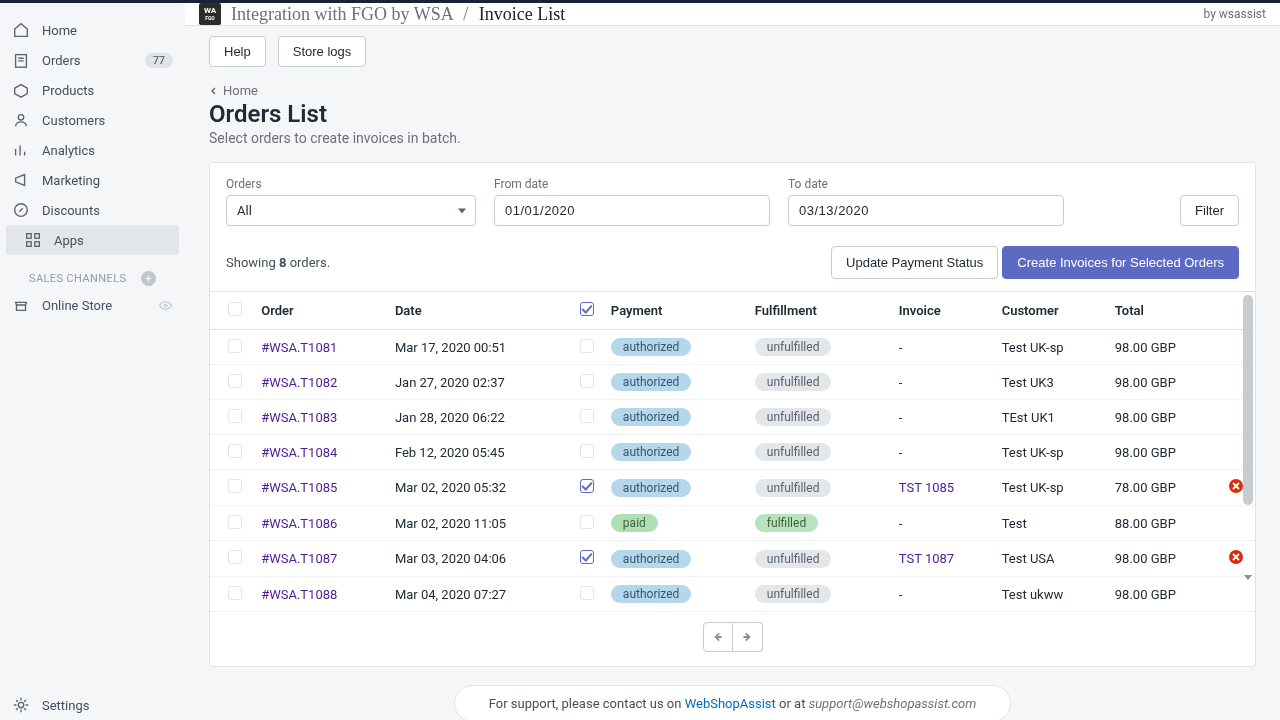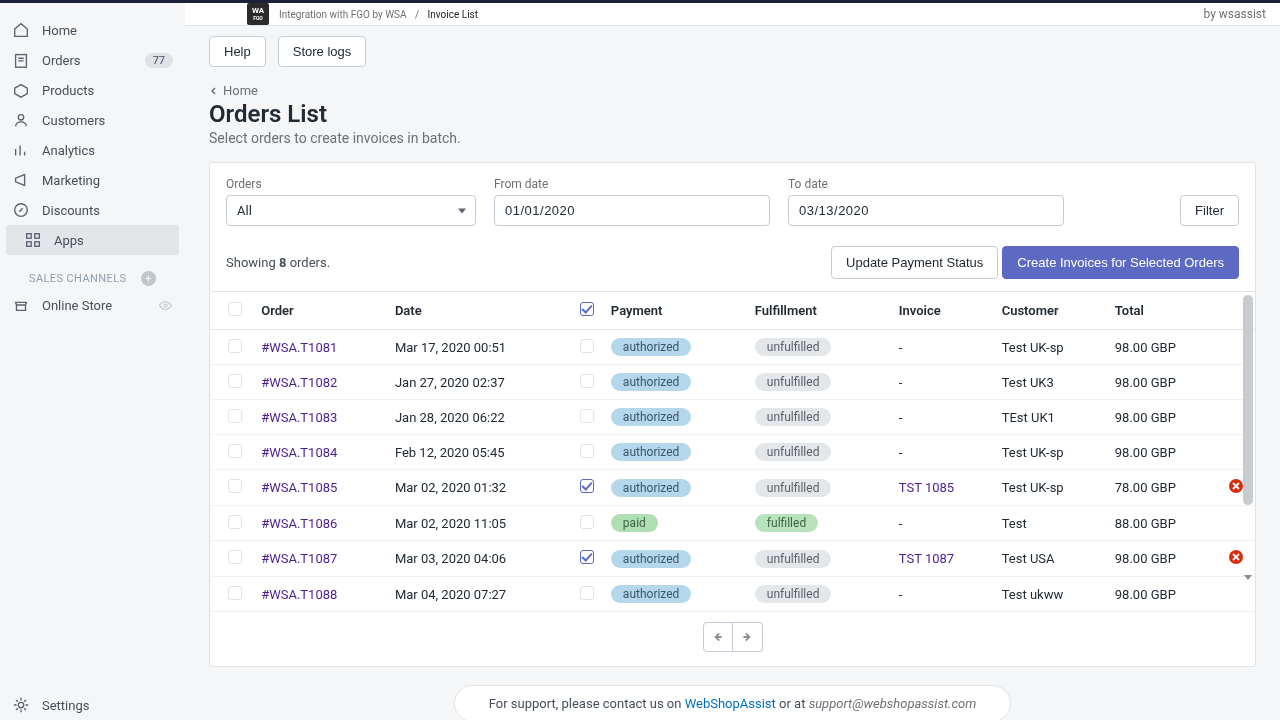--- a/index.html
+++ b/index.html
@@ -45,22 +45,22 @@
   .side-section .plus { width: 15px; height:15px; border-radius:50%; background:#bfc6cc; color:#fff; font-size:11px; line-height:15px; text-align:center;}
   .side-view-icon { width: 15px; height:15px; color:#bfc6cc;}
   .sidebar-bottom { margin-top: auto; }
   
   .main { flex: 1; background: #f4f6f8; display: flex; flex-direction: column; }
   .appbar {
     height: 42px; background: #fff;
     display:flex; align-items:center; padding: 0 14px; gap: 10px;
     border-bottom: 1px solid #e1e3e5;
   }
-  .appbar .logo { width:22px; height:22px; background:#2b2b2b; color:#fff; font-size:8px; font-weight:700; display:flex; flex-direction:column; align-items:center; justify-content:center; border-radius:2px;margin-left:48px;}
-  .appbar .path { color:#6d7175; font-size: 10px;}
+  .appbar .logo { width:22px; height:22px; background:#2b2b2b; color:#fff; font-size:8px; font-weight:700; display:flex; flex-direction:column; align-items:center; justify-content:center; border-radius:2px;}
+  .appbar .path { color:#6d7175; font-size: 18px; font-family: Liberation Serif, serif;}
   .appbar .path .cur { color:#202223; }
   .appbar .by { margin-left:auto; color:#6d7175; font-size: 12px;}
   .toolbar { padding: 10px 24px; display:flex; gap: 12px;}
   .btn { background:#fff; border:1px solid #c4cdd5; border-radius:4px; padding: 7px 14px; font-size:13px; color:#212b36; cursor:pointer;}
   .crumb { padding: 6px 24px 0; color:#6d7175; cursor:pointer; display:flex; align-items:center; gap:4px;}
   .crumb svg{ width:10px;height:10px;}
   .page-title { padding: 2px 24px 0; font-size: 24px; font-weight: 600;}
   .page-sub { padding: 2px 24px 10px; color:#6d7175; font-size: 14px;}
   .content-card {
     margin: 6px 24px 0; background:#fff; border:1px solid #e1e3e5; border-radius:3px;
@@ -345,21 +345,21 @@
                 <td><span class="badge b-auth">authorized</span></td>
                 <td><span class="badge b-unful">unfulfilled</span></td>
                 <td><span>-</span></td>
                 <td>Test UK-sp</td>
                 <td>98.00 GBP</td>
                 <td class="col-trash"></td>
               </tr>
               <tr>
                 <td class="col-chk"><span class="chk off"></span></td>
                 <td><span class="link">#WSA.T1085</span></td>
-                <td>Mar 02, 2020 01:32</td>
+                <td>Mar 02, 2020 05:32</td>
                 <td class="col-paychk"><span class="chk checked"></span></td>
                 <td><span class="badge b-auth">authorized</span></td>
                 <td><span class="badge b-unful">unfulfilled</span></td>
                 <td><span class="link">TST 1085</span></td>
                 <td>Test UK-sp</td>
                 <td>78.00 GBP</td>
                 <td class="col-trash"><svg class="delete-ico" viewBox="0 0 16 16">
                     <circle cx="8" cy="8" r="7" fill="#d82c0d"></circle>
                     <path d="M5 5l6 6M11 5l-6 6" stroke="#fff" stroke-width="1.8"></path>
                   </svg></td>

